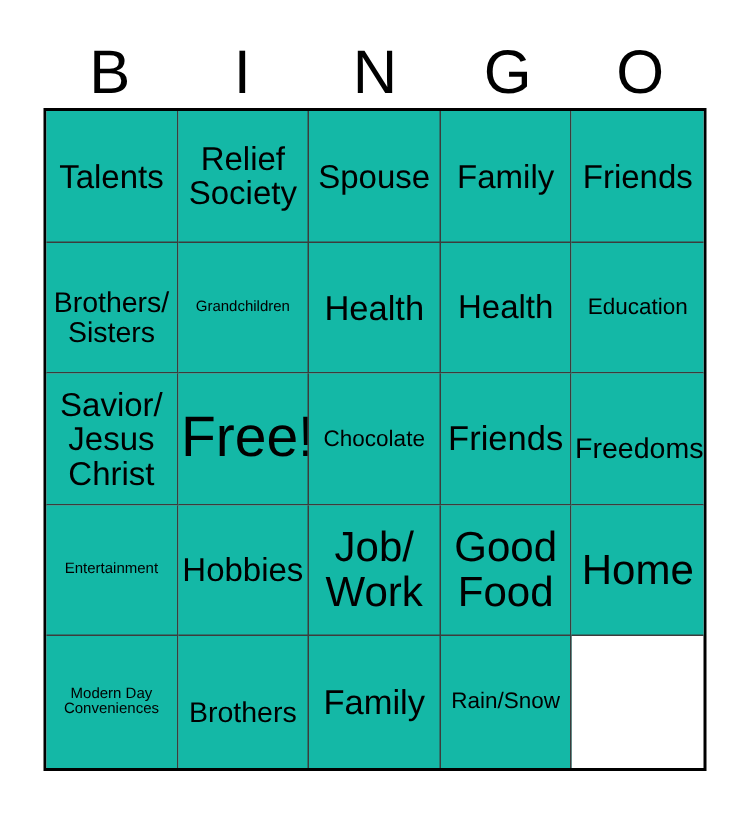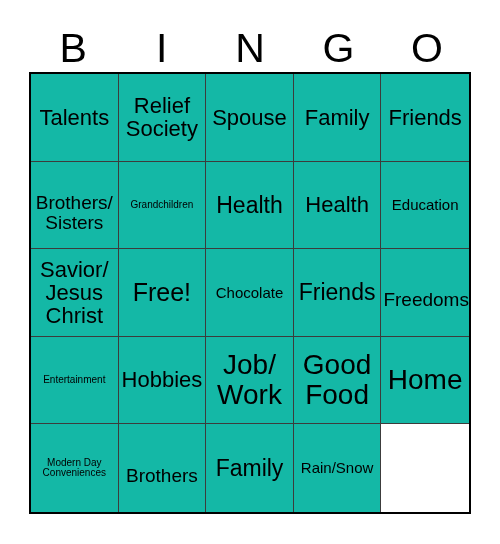--- a/index.html
+++ b/index.html
@@ -78,21 +78,21 @@
 
   .cell-text {
     display: block;
     width: 100%;
     line-height: 1.06;
     white-space: pre-line;
     color: #000000;
   }
 
   
-  .fs-xxl  { font-size: 25px; }
+  .fs-xxl  { font-size: 38px; }
   .fs-xl   { font-size: 28px; }
   .fs-lg   { font-size: 23px; }
   .fs-md   { font-size: 22px; }
   .fs-sm   { font-size: 19px; margin-top: 16px; }
   .fs-xs   { font-size: 15px; }
   .fs-xxs  { font-size: 10px; }
 </style>
 </head>
 <body>
 

